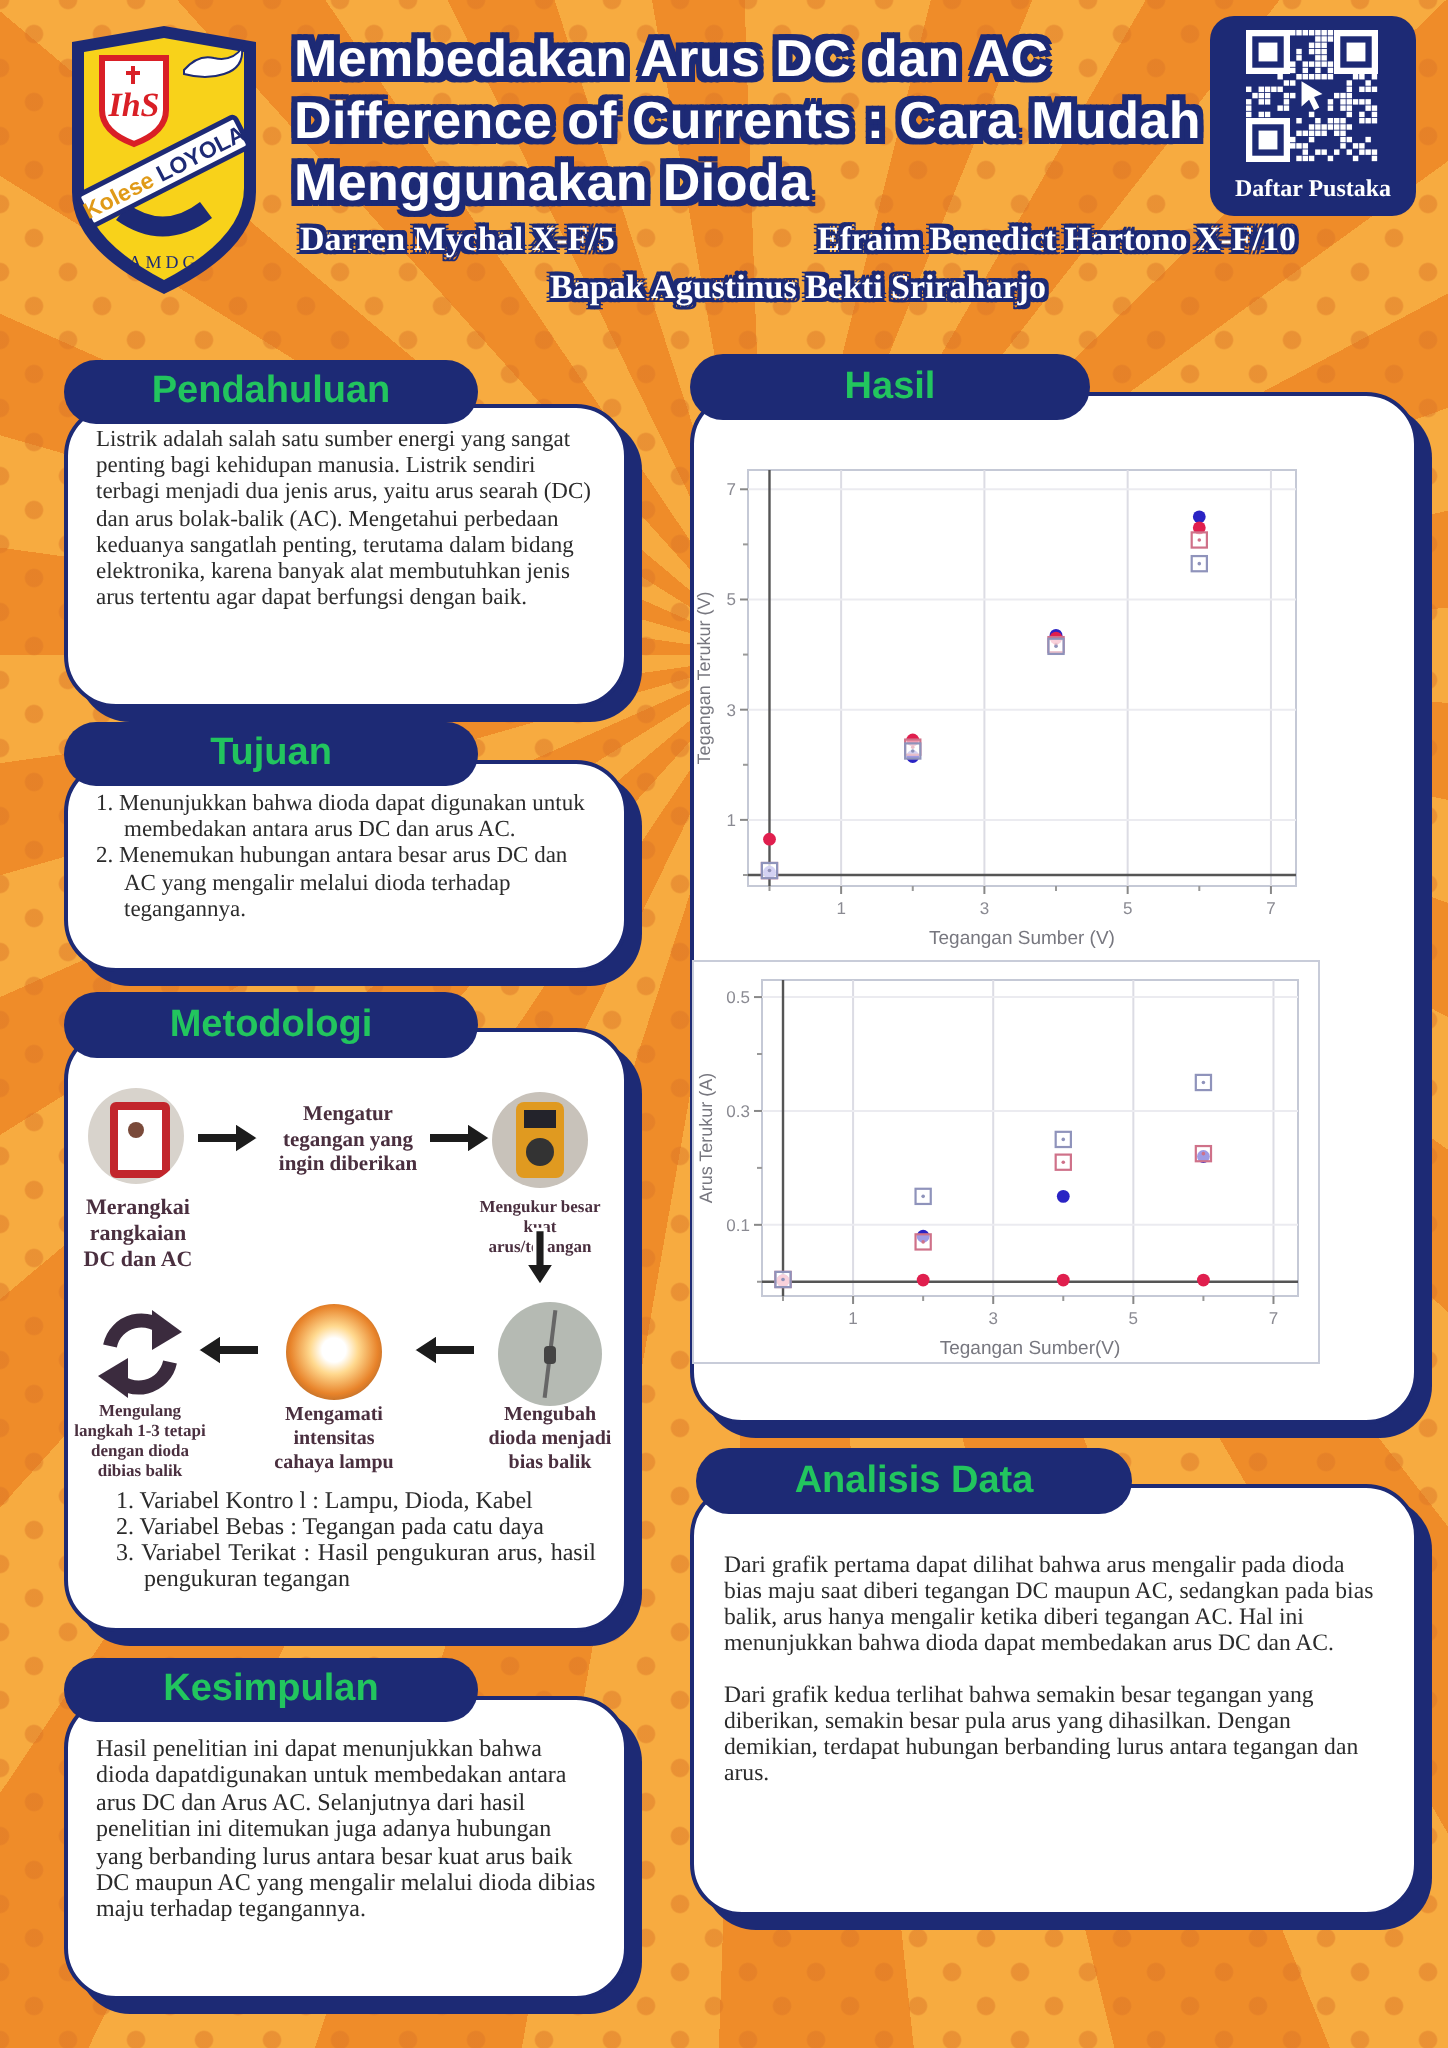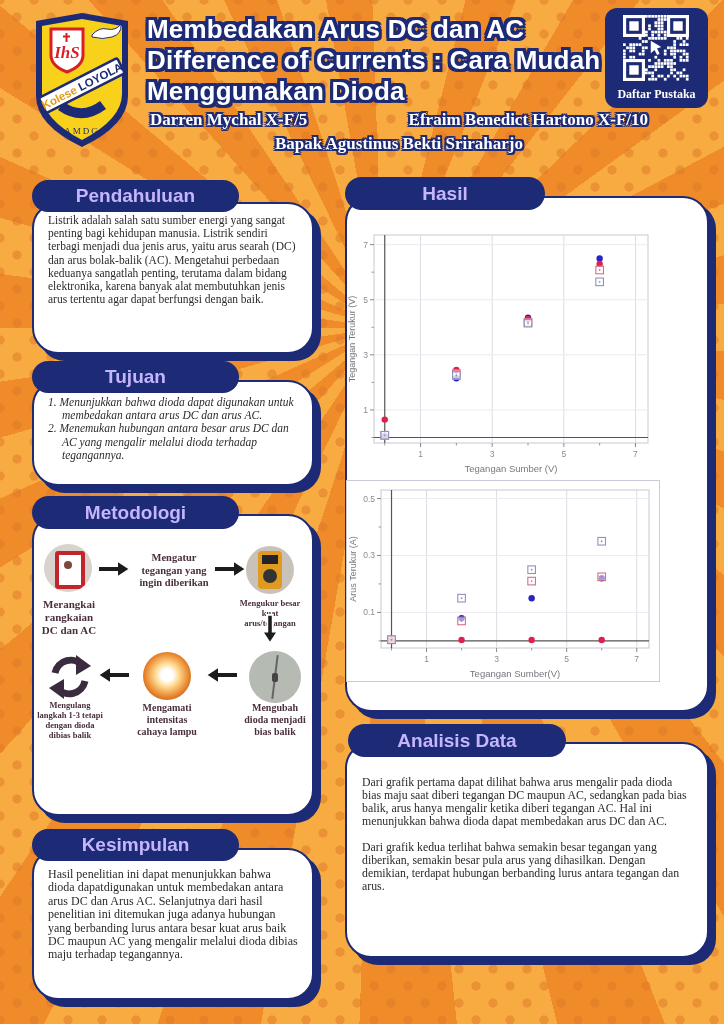--- a/index.html
+++ b/index.html
@@ -22,25 +22,25 @@
   .authors1{left:150px;top:110px;width:498px;display:flex;justify-content:space-between;}
   .authors2{left:150px;top:134px;width:498px;text-align:center;}
   .author{color:#fff;font-weight:bold;font-size:17px;font-family:"Liberation Serif",serif;
     text-shadow:-2px -2px 0 #1d2a75,2px -2px 0 #1d2a75,-2px 2px 0 #1d2a75,2px 2px 0 #1d2a75,
       -2px 0 0 #1d2a75,2px 0 0 #1d2a75,0 -2px 0 #1d2a75,0 2px 0 #1d2a75;}
   .qr-card{left:605px;top:8px;width:103px;height:100px;background:#1d2a75;border-radius:12px;}
   .qr-svg{position:absolute;left:18px;top:7px;}
   .qr-label{position:absolute;left:0;bottom:6px;width:100%;text-align:center;color:#fff;
     font:bold 12px "Liberation Serif",serif;}
   
-  .pill{background:#1d2a75;border-radius:18px;color:#c4b5fd;font-weight:bold;font-size:19px;
+  .pill{background:#1d2a75;border-radius:18px;color:#22c55e;font-weight:bold;font-size:19px;
     display:flex;align-items:center;justify-content:center;z-index:3;}
   .card{background:#fff;border:2px solid #1d2a75;border-radius:26px;box-shadow:7px 7px 0 #1d2a75;z-index:1;}
   .body-text{font:11.5px/13.2px "Liberation Serif",serif;color:#2b2b2b;z-index:4;}
-  .hang{padding-left:14px;text-indent:-14px;font-style:italic;}
+  .hang{padding-left:14px;text-indent:-14px;}
   .just{text-align:justify;}
   
   .ph{position:absolute;width:48px;height:48px;border-radius:50%;overflow:hidden;z-index:4;}
   .ph div{position:absolute;}
   .ph-ps{background:#d8d3cc;}
   .ph-mm{background:#c8c2ba;}
   .ph-diode{background:#b5bab3;}
   .ph-lamp{background:radial-gradient(circle at 50% 48%, #fff 0 6px, #ffd98f 12px, #e8832a 22px, #6b4a2e 34px, #433124 48px);}
   .flow-label{position:absolute;text-align:center;color:#4a2f3f;font-family:"Liberation Serif",serif;
     font-weight:bold;z-index:4;}
@@ -293,20 +293,25 @@
         <path d="M2 8 H21 V2.5 L34 11 L21 19.5 V14 H2 Z" fill="#1c1c1c" stroke="#fff" stroke-width="2"></path>
       </svg>
     <div class="ph ph-diode" style="left:217px;top:137px;width:52px;height:52px;">
       <div style="left:25px;top:4px;width:2px;height:44px;background:#666;transform:rotate(7deg);"></div>
       <div style="left:23px;top:22px;width:6px;height:9px;background:#444;border-radius:2px;"></div>
     </div>
     <div class="flow-label" style="left:2px;top:186px;width:72px;font-size:8.5px;line-height:10px;">Mengulang langkah 1-3 tetapi dengan dioda dibias balik</div>
     <div class="flow-label" style="left:104px;top:188px;width:62px;font-size:10px;line-height:12px;">Mengamati intensitas cahaya lampu</div>
     <div class="flow-label" style="left:210px;top:188px;width:66px;font-size:10px;line-height:12px;">Mengubah dioda menjadi bias balik</div>
 
+    <div class="body-text just" style="position:absolute;left:26px;top:230px;width:240px;font-size:12px;line-height:13px;">
+      <div class="hang">1. Variabel Kontro l : Lampu, Dioda, Kabel</div>
+      <div class="hang">2. Variabel Bebas : Tegangan pada catu daya</div>
+      <div class="hang">3. Variabel Terikat : Hasil pengukuran arus, hasil pengukuran tegangan</div>
+    </div>
   </div>
 
   <div class="abs card" style="left:32px;top:848px;width:278px;height:148px;"></div>
   <div class="abs pill" style="left:32px;top:829px;width:207px;height:32px;">
     <span>Kesimpulan</span>
   </div>
   <div class="abs body-text" style="left:48px;top:868px;width:250px;font-size:12px;line-height:13.4px;">Hasil penelitian ini dapat menunjukkan bahwa dioda dapatdigunakan untuk membedakan antara arus DC dan Arus AC. Selanjutnya dari hasil penelitian ini ditemukan juga adanya hubungan yang berbanding lurus antara besar kuat arus baik DC maupun AC yang mengalir melalui dioda dibias maju terhadap tegangannya.</div>
 
   <div class="abs card" style="left:345px;top:196px;width:360px;height:512px;"></div>
   <div class="abs pill" style="left:345px;top:177px;width:200px;height:33px;">

